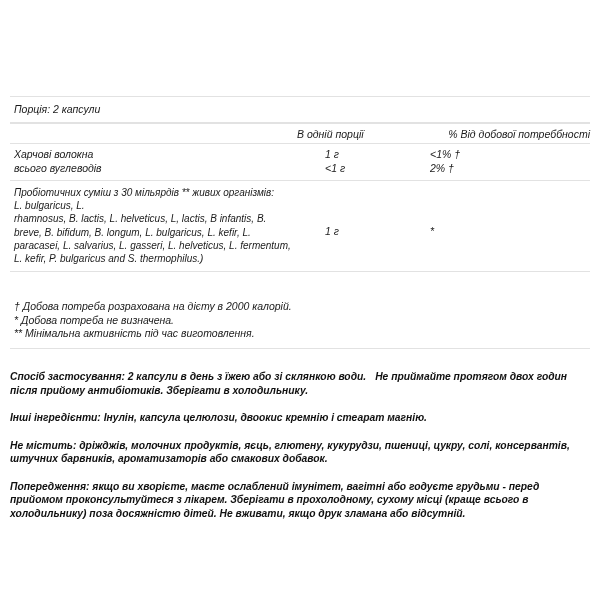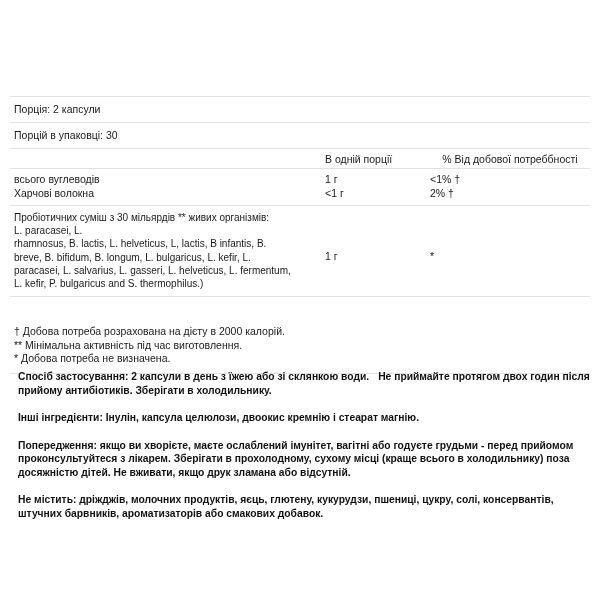--- a/index.html
+++ b/index.html
@@ -14,20 +14,21 @@
     font-family: "Liberation Sans", sans-serif;
     color: #1a1a1a;
     overflow: hidden;
   }
 
   .page {
     position: relative;
     width: 600px;
     height: 600px;
     box-sizing: border-box;
+    font-style: italic;
   }
 
   
   .facts {
     position: absolute;
     left: 10px;
     top: 96px;
     width: 580px;
   }
 
@@ -54,21 +55,22 @@
     line-height: 13px;
     padding: 4px 0 2px 0;
     color: #1a1a1a;
   }
   .hdr-amount {
     width: 105px;
     text-align: left;
   }
   .hdr-dv {
     width: 160px;
-    text-align: center;
+    text-align: right;
+    margin-left: 28px;
   }
 
   .nut-block {
     display: flex;
     align-items: flex-start;
     padding: 4px 0 5px 0;
   }
   .nut-names {
     flex: 1 1 auto;
     padding-left: 4px;
@@ -129,96 +131,95 @@
     position: absolute;
     left: 10px;
     top: 370px;
     width: 585px;
     font-size: 10.3px;
     line-height: 13.5px;
     font-weight: bold;
     color: #111111;
   }
   .prose p {
-    margin: 0 0 14px 8px;
+    margin: 0 0 14px 0;
   }
   .prose p:last-child { margin-bottom: 0; }
   .gap-sep { display: inline-block; width: 9px; }
 </style>
 </head>
 <body>
 
 <div class="page">
 
   <div class="facts">
 
     <div class="rule"></div>
 
     <div class="srv-row">Порція: 2 капсули</div>
 
     <div class="rule"></div>
 
-    <div class="srv-row">Порцій в упаковці: 30</div>
 
     <div class="rule"></div>
 
     <div class="hdr-row">
       <div class="hdr-amount">В одній порції</div>
       <div class="hdr-dv">% Від добової потреббності</div>
     </div>
 
     <div class="rule"></div>
 
     <div class="nut-block">
       <div class="nut-names">
+        <div>Харчові волокна</div>
         <div>всього вуглеводів</div>
-        <div>Харчові волокна</div>
       </div>
       <div class="nut-amounts">
         <div>1 г</div>
         <div>&lt;1 г</div>
       </div>
       <div class="nut-dvs">
         <div>&lt;1% †</div>
         <div>2% †</div>
       </div>
     </div>
 
     <div class="rule"></div>
 
     <div class="blend-block">
       <div class="blend-desc">
         <div>Пробіотичних суміш з 30 мільярдів ** живих організмів:</div>
-        <div>L. paracasei, L.</div>
+        <div>L. bulgaricus, L.</div>
         <div>rhamnosus, B. lactis, L. helveticus, L, lactis, B infantis, B.</div>
         <div>breve, B. bifidum, B. longum, L. bulgaricus, L. kefir, L.</div>
         <div>paracasei, L. salvarius, L. gasseri, L. helveticus, L. fermentum,</div>
         <div>L. kefir, P. bulgaricus and S. thermophilus.)</div>
       </div>
       <div class="blend-amount">1 г</div>
       <div class="blend-dv">*</div>
     </div>
 
     <div class="rule"></div>
 
     <div class="footnotes">
       <div>† Добова потреба розрахована на дієту в 2000 калорій.</div>
+      <div>* Добова потреба не визначена.</div>
       <div>** Мінімальна активність під час виготовлення.</div>
-      <div>* Добова потреба не визначена.</div>
     </div>
 
     <div class="rule"></div>
 
   </div>
 
   <div class="prose">
 
     <p><span>Спосіб застосування: 2 капсули в день з їжею або зі склянкою води.</span><span class="gap-sep"></span><span>Не приймайте протягом двох годин після прийому антибіотиків. Зберігати в холодильнику.</span></p>
 
     <p>Інші інгредієнти: Інулін, капсула целюлози, двоокис кремнію і стеарат магнію.</p>
 
+    <p>Не містить: дріжджів, молочних продуктів, яєць, глютену, кукурудзи, пшениці, цукру, солі, консервантів, штучних барвників, ароматизаторів або смакових добавок.</p>
+
     <p>Попередження: якщо ви хворієте, маєте ослаблений імунітет, вагітні або годуєте грудьми - перед прийомом проконсультуйтеся з лікарем. Зберігати в прохолодному, сухому місці (краще всього в холодильнику) поза досяжністю дітей. Не вживати, якщо друк зламана або відсутній.</p>
 
-    <p>Не містить: дріжджів, молочних продуктів, яєць, глютену, кукурудзи, пшениці, цукру, солі, консервантів, штучних барвників, ароматизаторів або смакових добавок.</p>
-
   </div>
 
 </div>
 
 </body></html>

